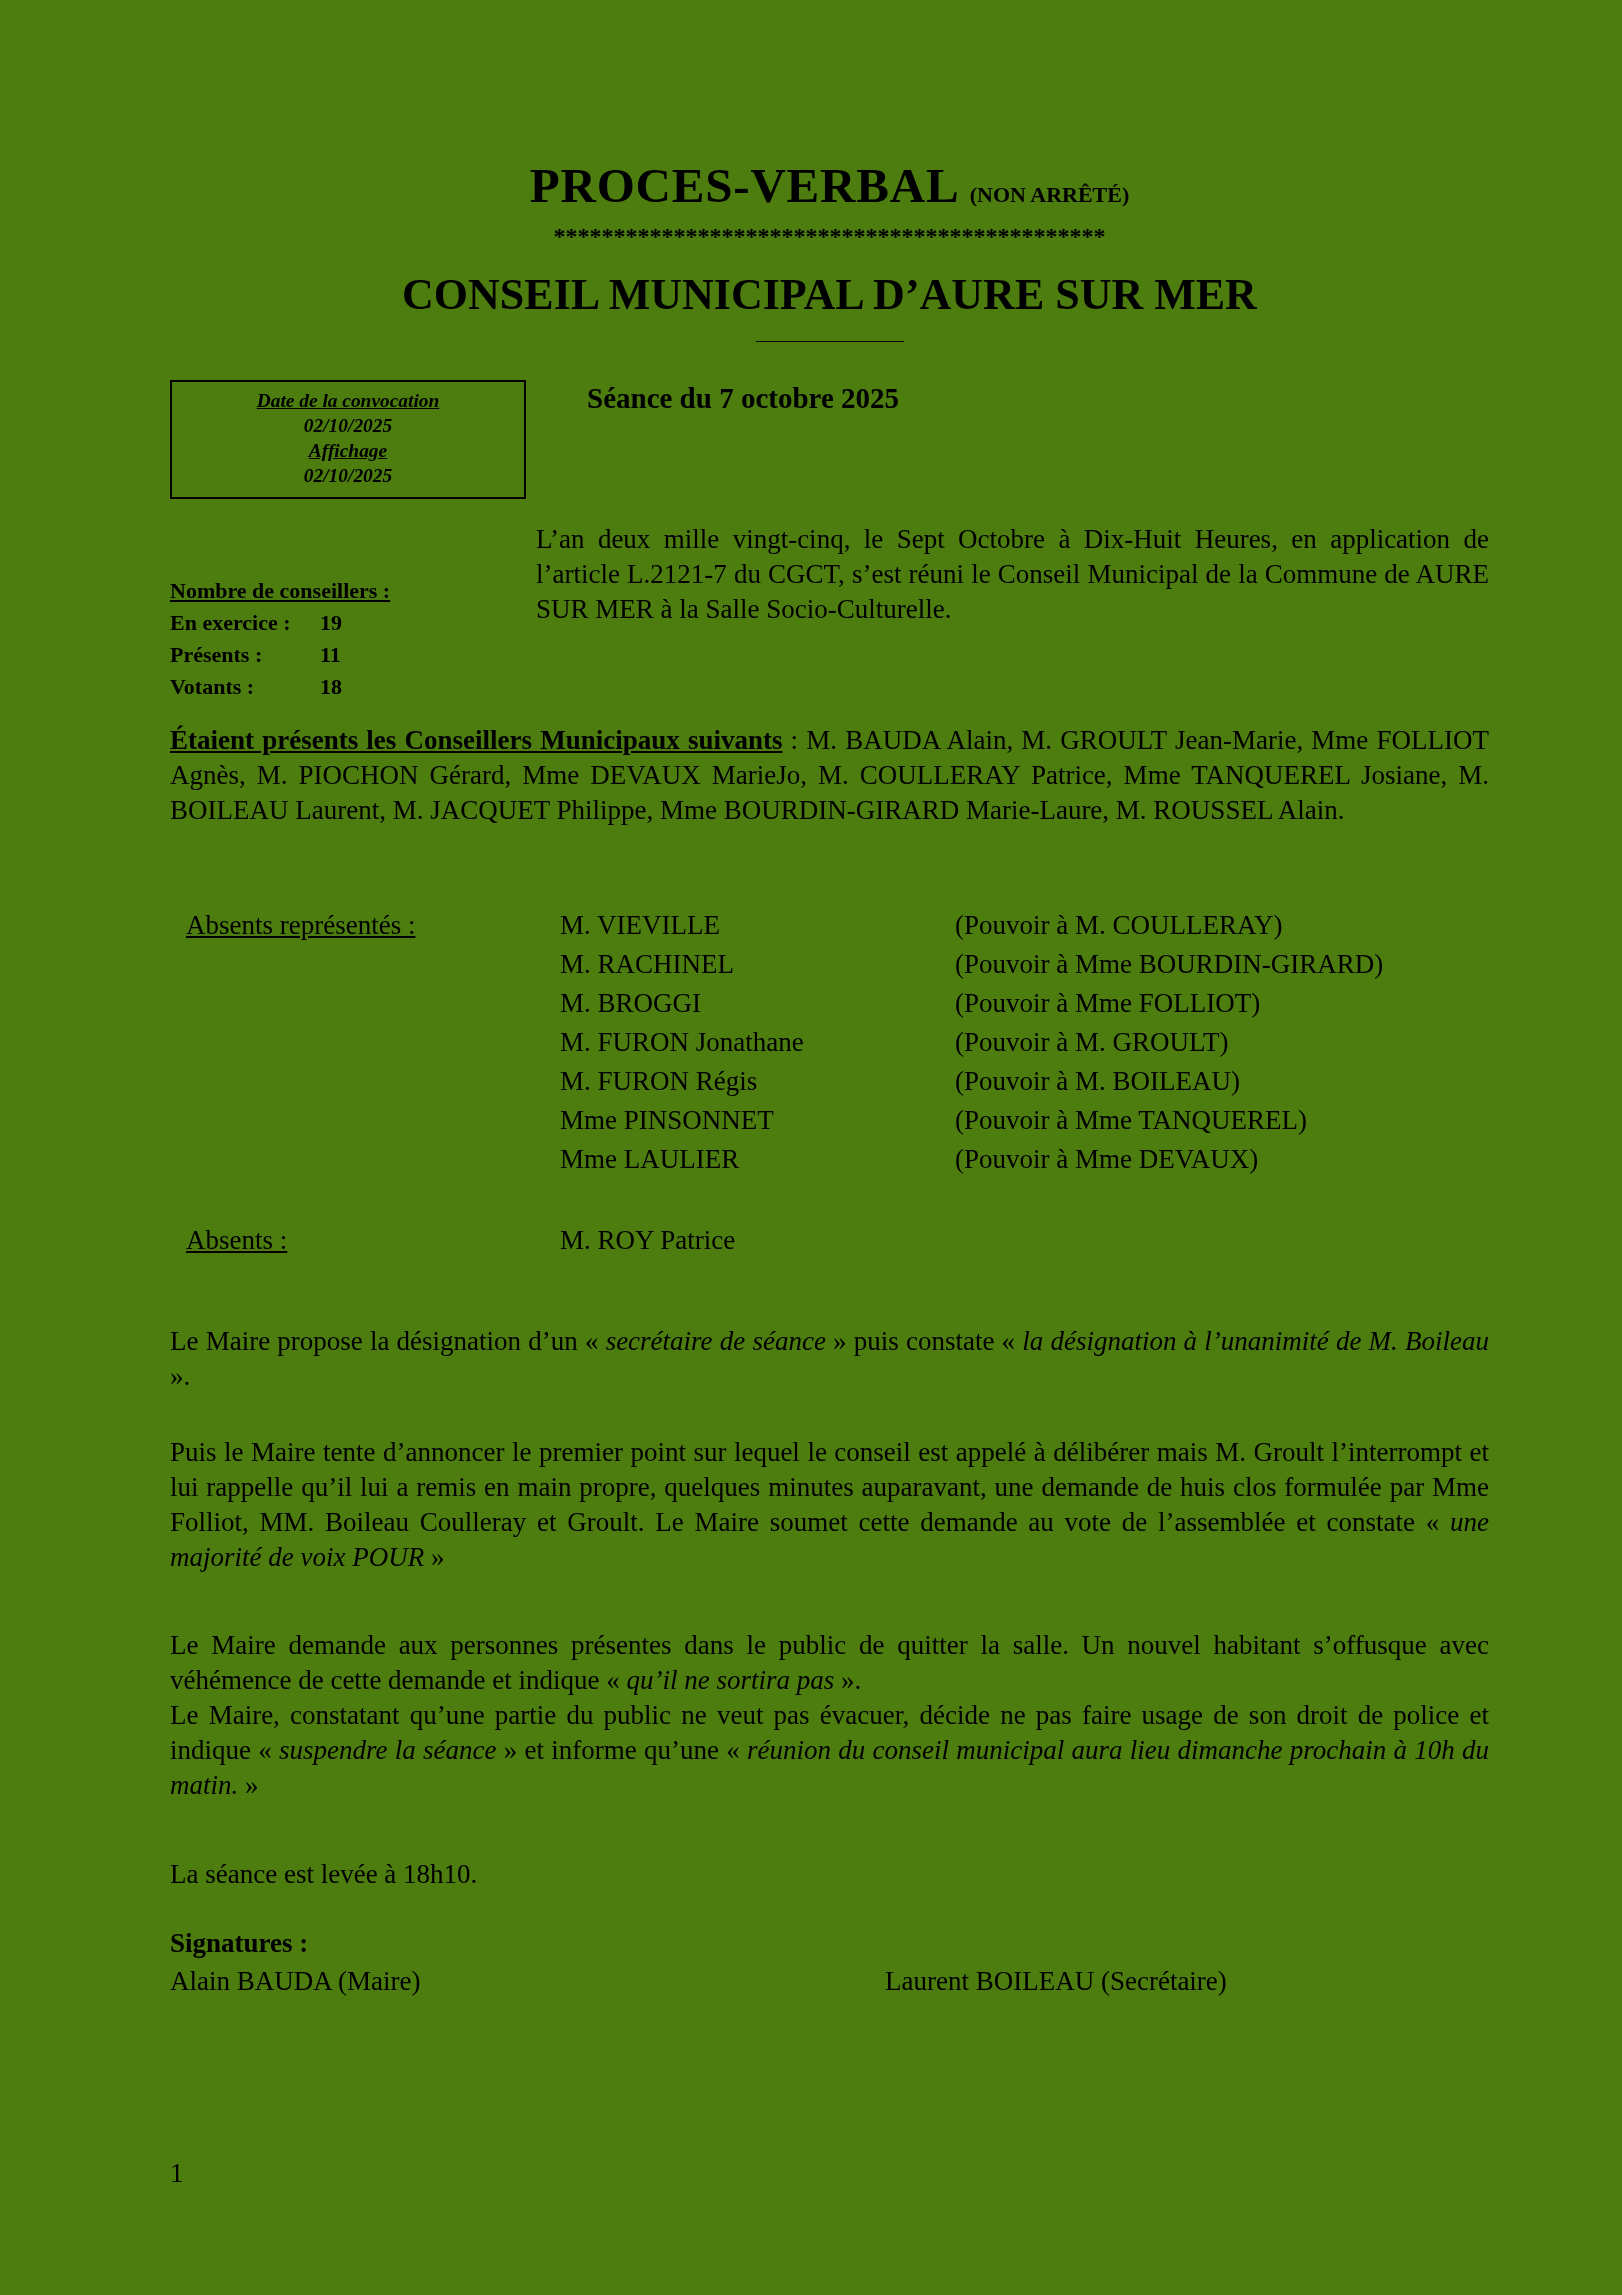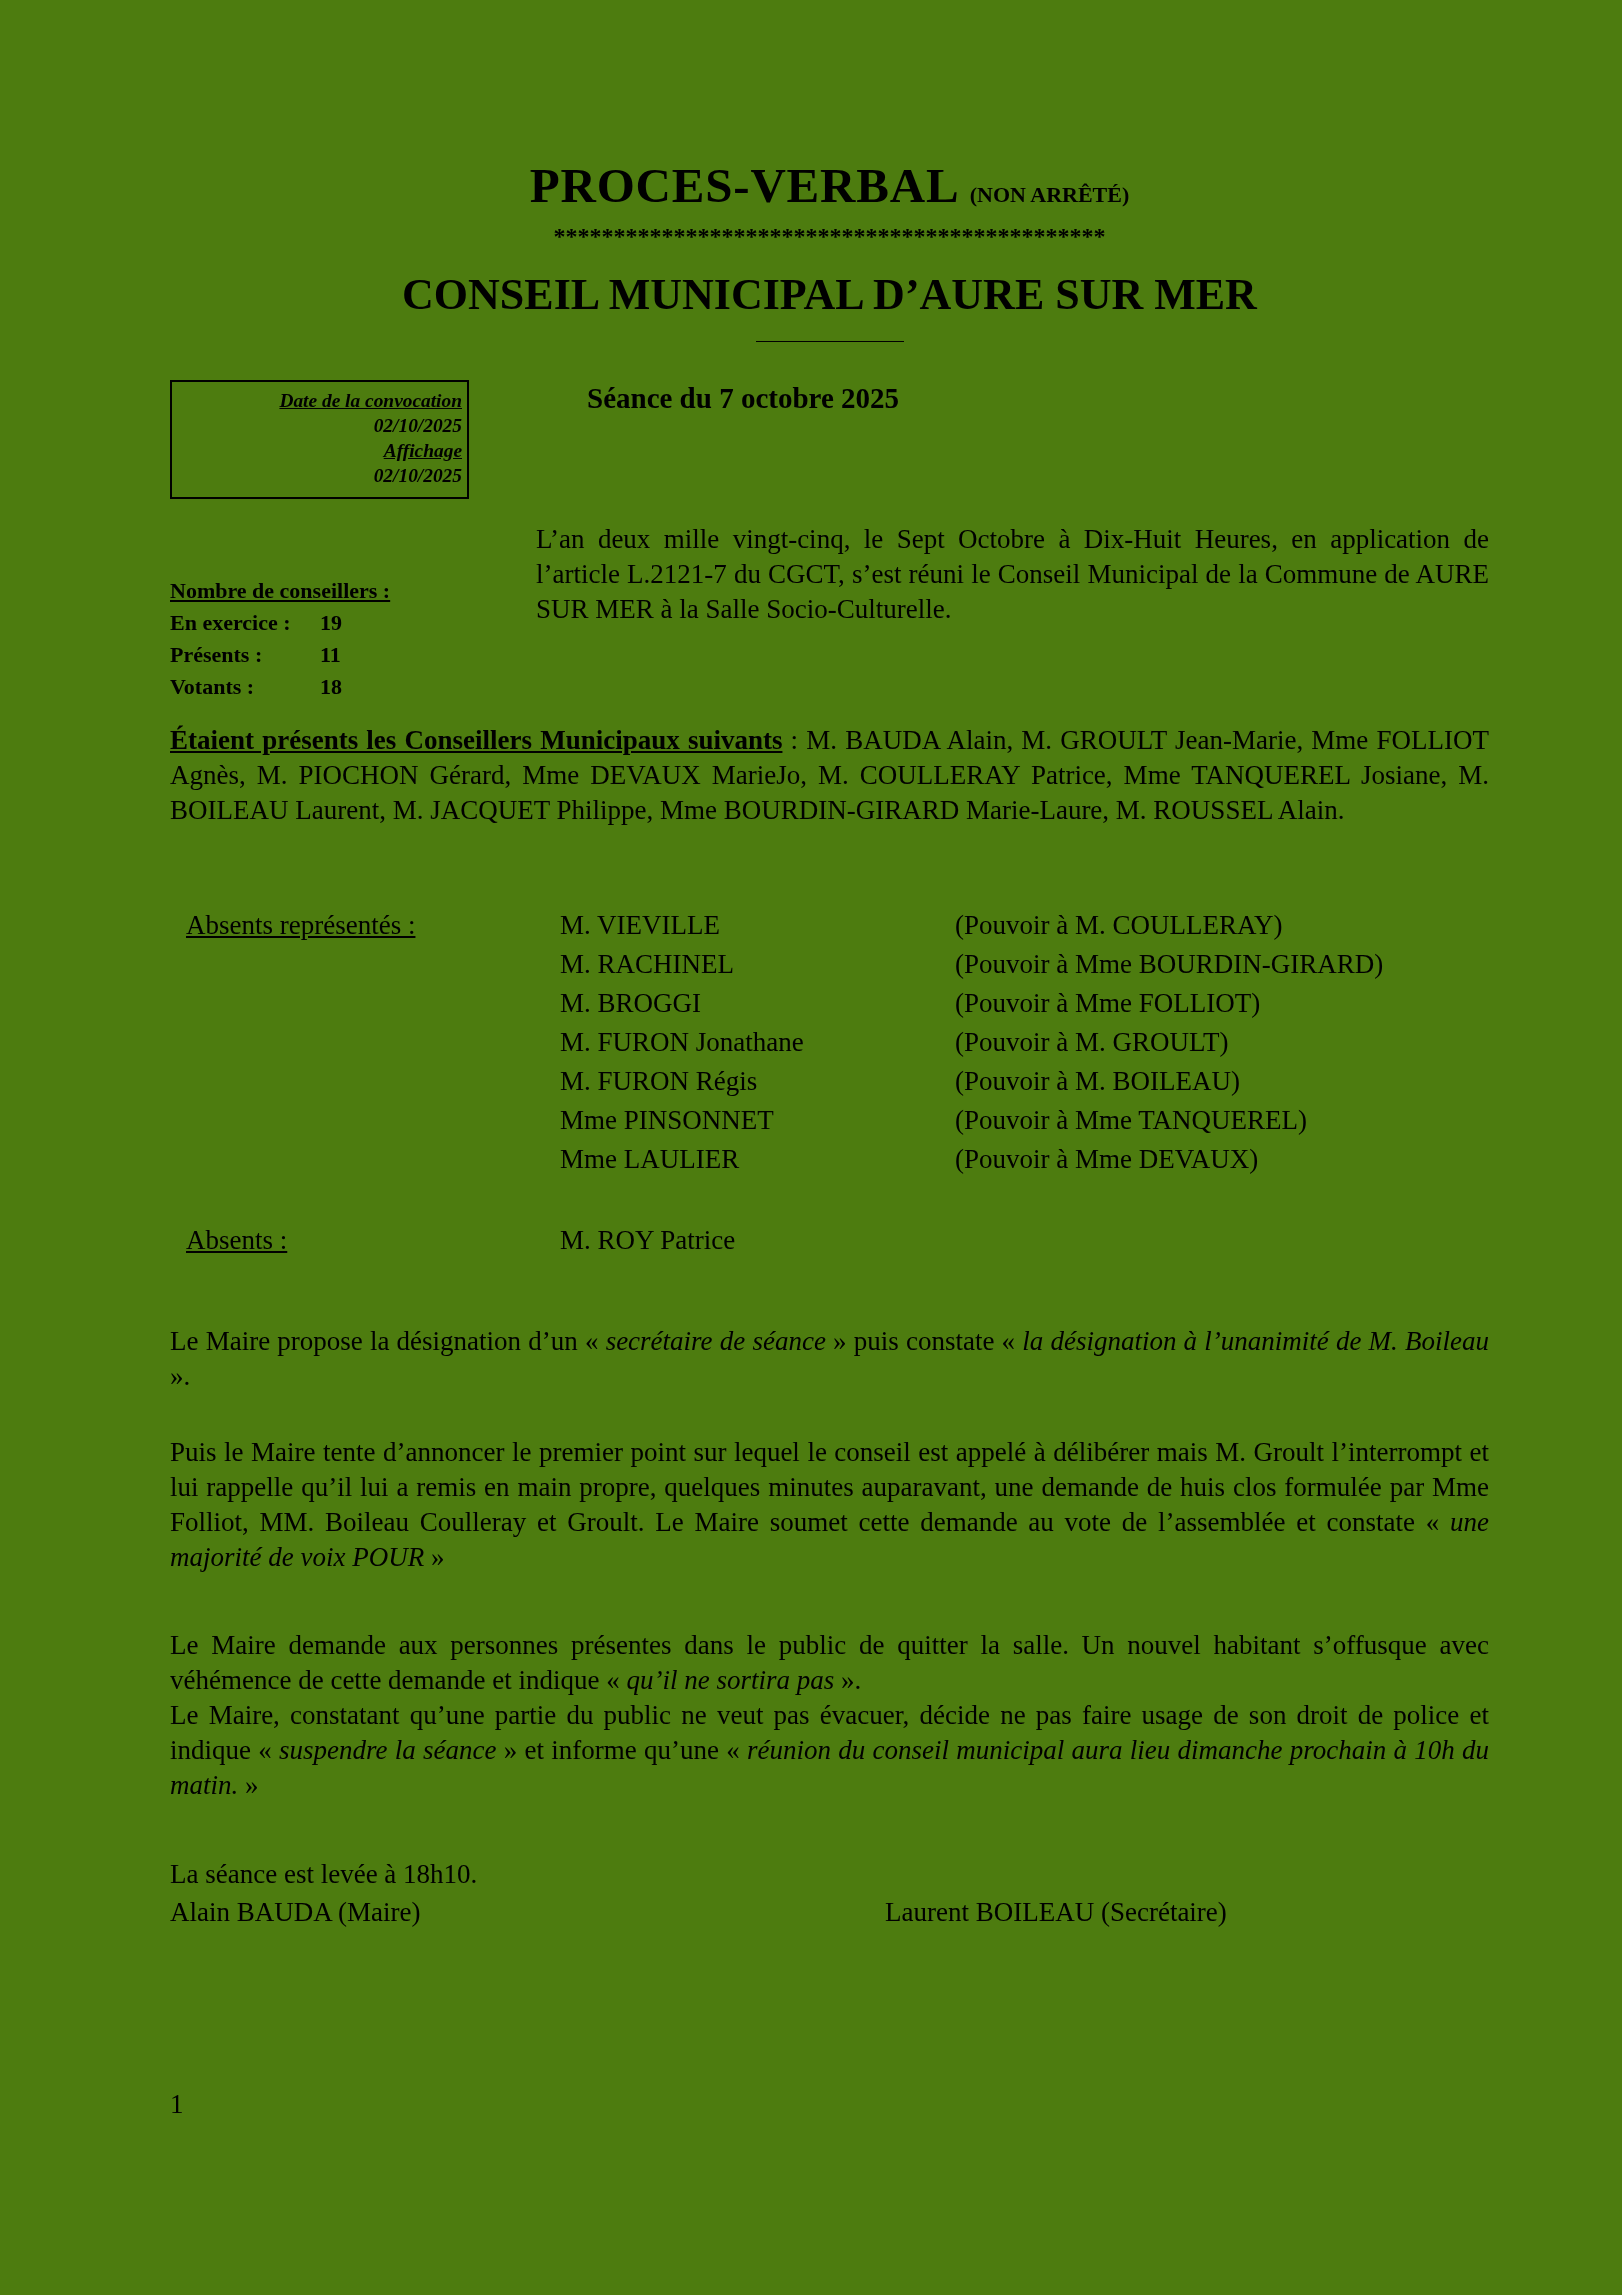--- a/index.html
+++ b/index.html
@@ -60,24 +60,24 @@
   }
   .col-left {
     width: 366px;
     flex: 0 0 366px;
   }
   .col-right {
     flex: 1 1 auto;
   }
   .convo-box {
     box-sizing: border-box;
-    width: 299px;
+    width: 356px;
     border: 2.5px solid #000;
     padding: 6.8px 5px 8.4px 5px;
-    text-align: right;
+    text-align: center;
     font-weight: bold;
     font-style: italic;
     font-size: 19.4px;
     line-height: 25px;
   }
   .u { text-decoration: underline; }
   .conseillers {
     margin-top: 76px;
     font-weight: bold;
     font-size: 22px;
@@ -208,20 +208,21 @@
       </div>
     </div>
 
     <p class="p1 just"><span>Le Maire propose la désignation d’un « </span><span class="it">secrétaire de séance</span><span> » puis constate « </span><span class="it">la désignation à l’unanimité de M. Boileau</span><span> ».</span></p>
     <p class="p2 just"><span>Puis le Maire tente d’annoncer le premier point sur lequel le conseil est appelé à délibérer mais M. Groult l’interrompt et lui rappelle qu’il lui a remis en main propre, quelques minutes auparavant, une demande de huis clos formulée par Mme Folliot, MM. Boileau Coulleray et Groult. Le Maire soumet cette demande au vote de l’assemblée et constate « </span><span class="it">une majorité de voix POUR</span><span> »</span></p>
     <p class="p3a just"><span>Le Maire demande aux personnes présentes dans le public de quitter la salle. Un nouvel habitant s’offusque avec véhémence de cette demande et indique « </span><span class="it">qu’il ne sortira pas</span><span> ».</span></p>
     <p class="p3b just"><span>Le Maire, constatant qu’une partie du public ne veut pas évacuer, décide ne pas faire usage de son droit de police et indique « </span><span class="it">suspendre la séance</span><span> » et informe qu’une « </span><span class="it">réunion du conseil municipal aura lieu dimanche prochain à 10h du matin.</span><span> »</span></p>
 
     <p class="closing">La séance est levée à 18h10.</p>
 
+    <div class="sig-heading">Signatures :</div>
     <div class="sig-row">
       <span class="sig-left">Alain BAUDA (Maire)</span><span class="sig-right">Laurent BOILEAU (Secrétaire)</span>
     </div>
 
     <div class="page-number">1</div>
 
   </div>
 </div>
 
 

